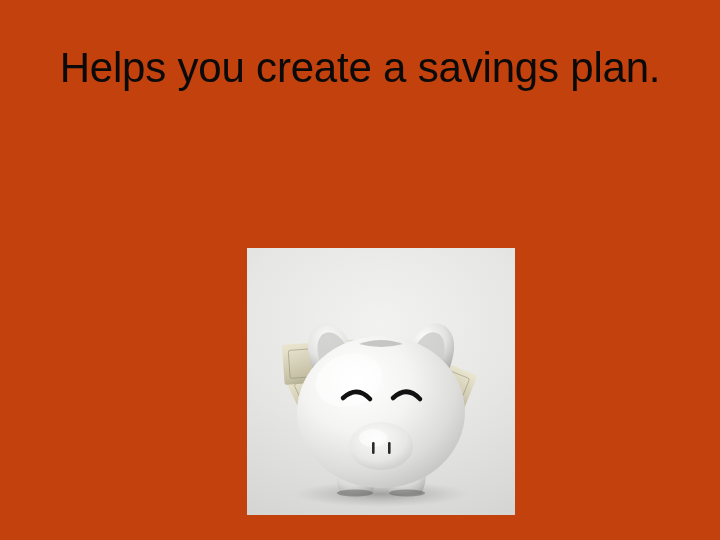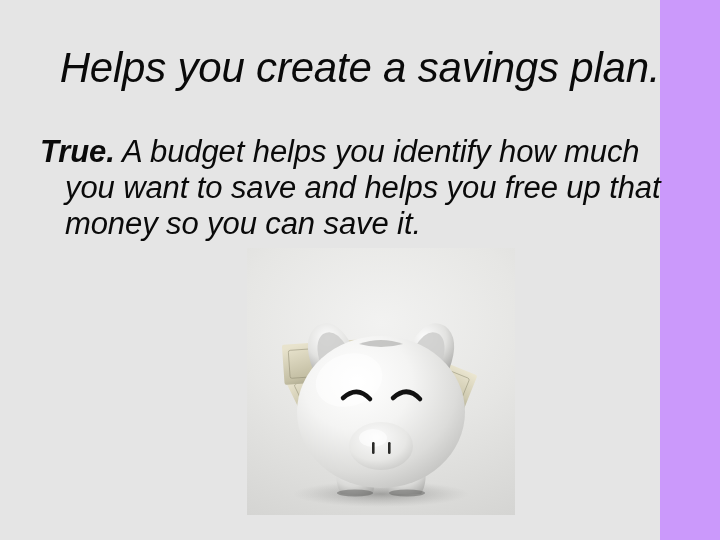--- a/index.html
+++ b/index.html
@@ -12,24 +12,23 @@
 
   body {
     background: #cb99fb;
     font-family: "Liberation Sans", sans-serif;
     position: relative;
   }
 
   .slide {
     position: absolute;
     inset: 0;
-    width: 660px;
+    width: 720px;
     height: 540px;
-    background: #e5e5e5;
-    font-style: italic;
+    background: #c2410c;
   }
 
   
   .slide-title {
     position: absolute;
     top: 44px;
     left: 40px;
     width: 640px;
     text-align: center;
     font-size: 42px;
@@ -75,23 +74,20 @@
 
   .photo svg { display: block; width: 268px; height: 267px; }
 </style>
 </head>
 <body>
 
 <div class="slide">
 
   <div class="slide-title">Helps you create a savings plan.</div>
 
-  <div class="body-block">
-    <p class="body-text"><span class="lead">True.</span><span> A budget helps you identify how much you want to save and helps you free up that money so you can save it.</span></p>
-  </div>
 
   <div class="photo">
     <svg viewBox="0 0 268 267" xmlns="http://www.w3.org/2000/svg">
       <defs>
         <linearGradient id="billA" x1="0" y1="0" x2="1" y2="1">
           <stop offset="0%" stop-color="#e3ddc4"></stop>
           <stop offset="45%" stop-color="#c9c4a6"></stop>
           <stop offset="100%" stop-color="#a8a488"></stop>
         </linearGradient>
         <linearGradient id="billB" x1="0" y1="0" x2="0.4" y2="1">

